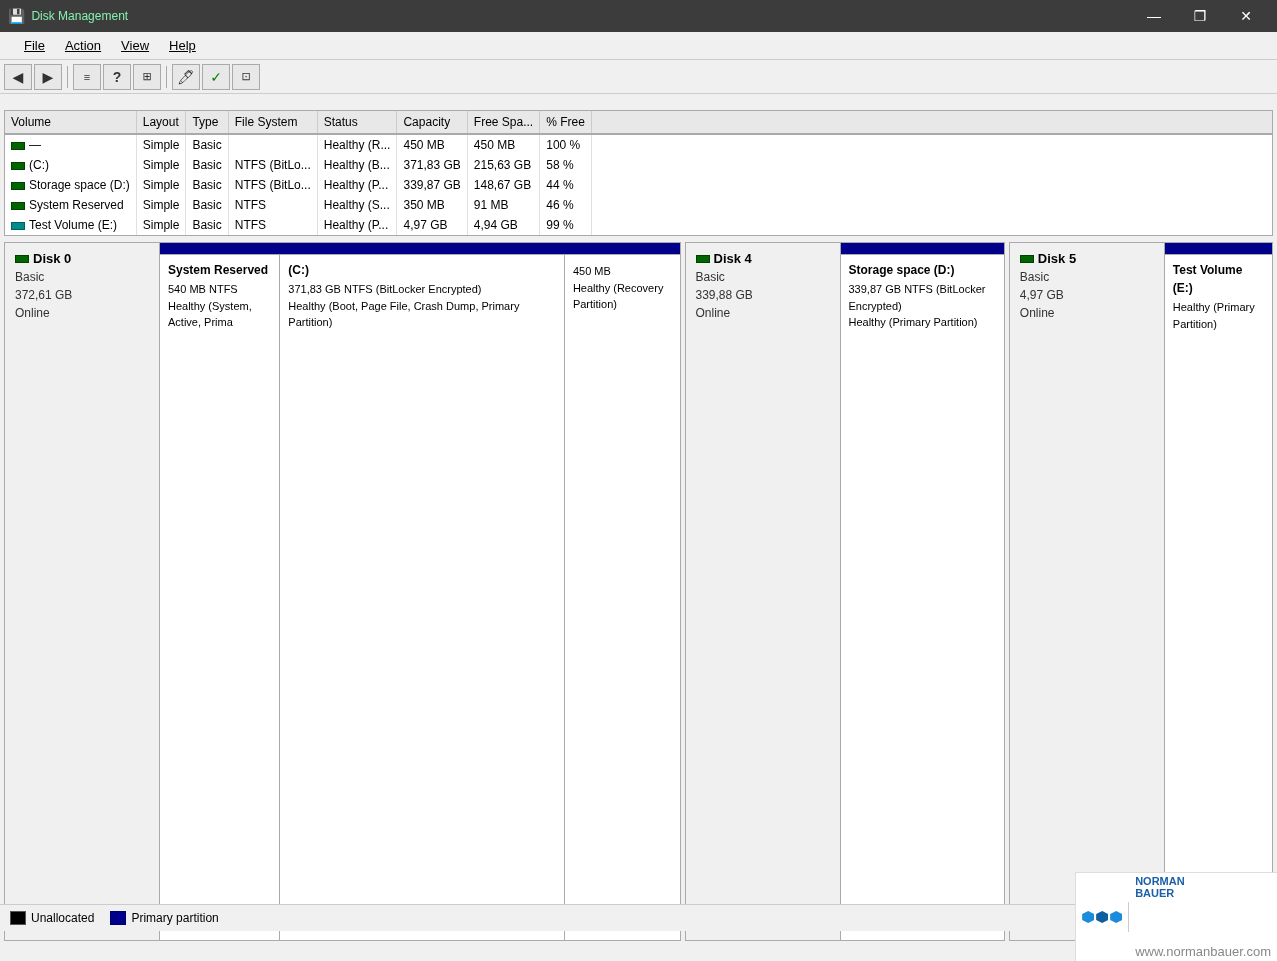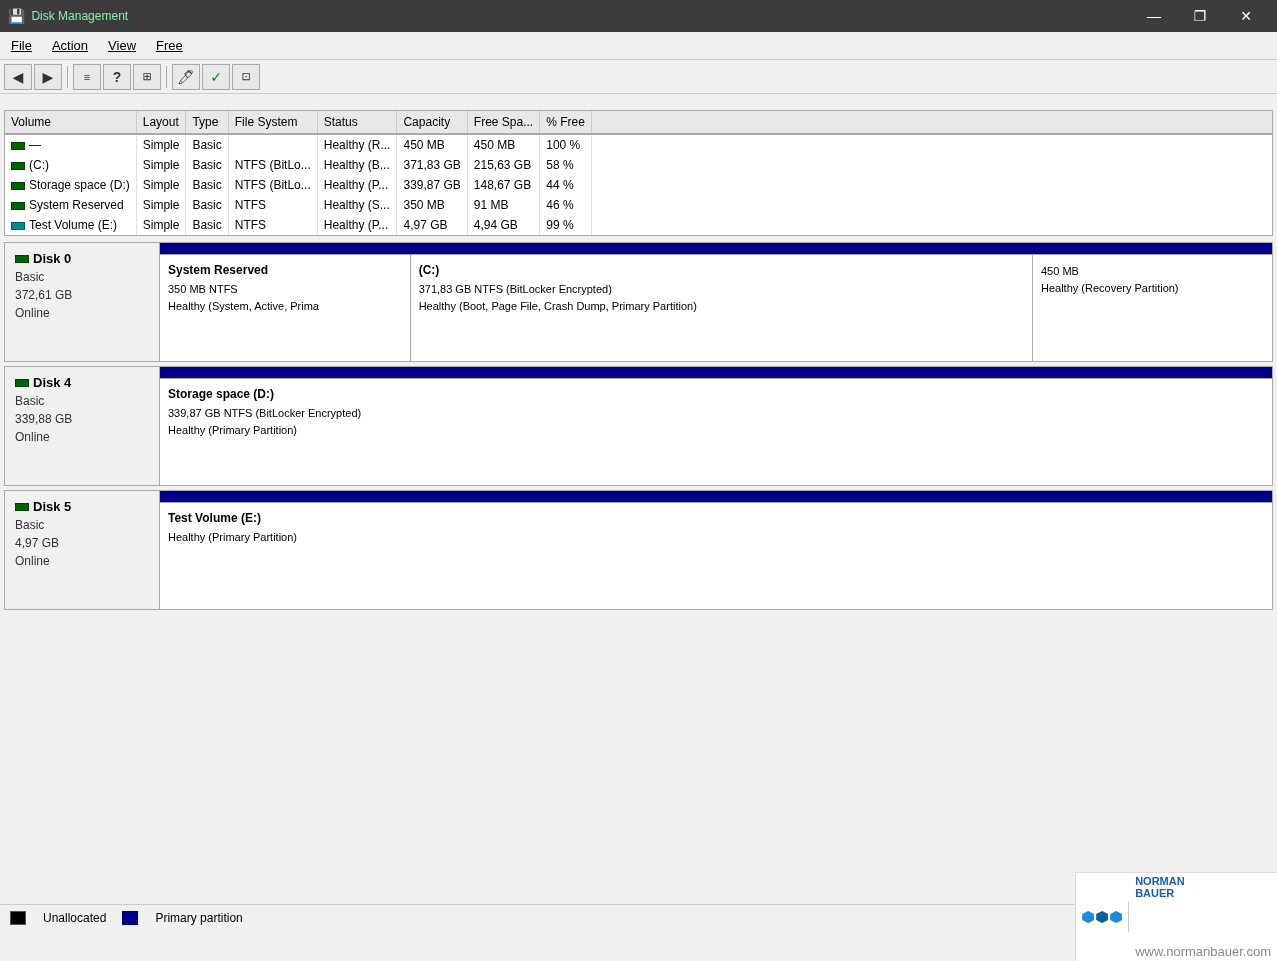--- a/index.html
+++ b/index.html
@@ -50,21 +50,21 @@
       justify-content: center;
     }
 
     
     .menu-bar {
       background: #f0f0f0;
       border-bottom: 1px solid #ccc;
       display: flex;
       align-items: center;
       height: 28px;
-      padding: 0 1px;
+      padding: 0 14px;
     }
     .menu-item {
       padding: 4px 10px;
       cursor: pointer;
       font-size: 13px;
       color: #000;
       text-decoration: underline;
     }
 
     
@@ -134,21 +134,21 @@
       white-space: nowrap;
     }
     .vol-table td:last-child { border-right: none; }
 
     
     .disk-panels {
       flex: 1;
       overflow-y: auto;
       padding: 4px 4px 20px 4px;
       display: flex;
-      flex-direction: column;
+      flex-direction: row;
       gap: 4px;
     }
 
     .disk-row {
       display: flex;
       flex-direction: row;
       background: #f0f0f0;
       border: 1px solid #aaa;
       min-height: 120px;
     }
@@ -217,21 +217,21 @@
       gap: 16px;
       font-size: 12px;
       position: absolute;
       bottom: 30px;
       left: 0;
       right: 0;
     }
     .legend-item {
       display: flex;
       align-items: center;
-      gap: 17px;
+      gap: 5px;
     }
     .legend-box-black {
       width: 16px;
       height: 14px;
       background: #000;
       border: 1px solid #555;
     }
     .legend-box-blue {
       width: 16px;
       height: 14px;
@@ -288,21 +288,21 @@
     <button class="title-bar-btn">—</button>
     <button class="title-bar-btn">❐</button>
     <button class="title-bar-btn close">✕</button>
   </div>
 </div>
 
 <div class="menu-bar">
   <span class="menu-item">File</span>
   <span class="menu-item">Action</span>
   <span class="menu-item">View</span>
-  <span class="menu-item">Free</span>
+  <span class="menu-item">Help</span>
 </div>
 
 <div class="toolbar">
   <button class="toolbar-btn">◀</button>
   <button class="toolbar-btn">▶</button>
   <div class="toolbar-separator"></div>
   <button class="toolbar-btn" style="font-size:11px;">≡</button>
   <button class="toolbar-btn" style="font-weight:bold;">?</button>
   <button class="toolbar-btn" style="font-size:11px;">⊞</button>
   <div class="toolbar-separator"></div>
@@ -397,21 +397,21 @@
       </div>
       <div class="disk-label-detail">
         Basic<br>372,61 GB<br>Online
       </div>
     </div>
         <div class="disk-partitions">
           <div class="disk-bar"></div>
           <div class="disk-parts-row">
             <div class="partition" style="flex: 22 0 0px;">
         <div class="partition-name">System Reserved</div>
-        <div>350 MB NTFS</div>
+        <div>540 MB NTFS</div>
         <div>Healthy (System, Active, Prima</div>
       </div>
             <div class="partition" style="flex: 57 0 0px;">
         <div class="partition-name">(C:)</div>
         <div>371,83 GB NTFS (BitLocker Encrypted)</div>
         <div>Healthy (Boot, Page File, Crash Dump, Primary Partition)</div>
       </div>
             <div class="partition" style="flex: 21 0 0px;">
         <div class="partition-name"></div>
         <div>450 MB</div>

